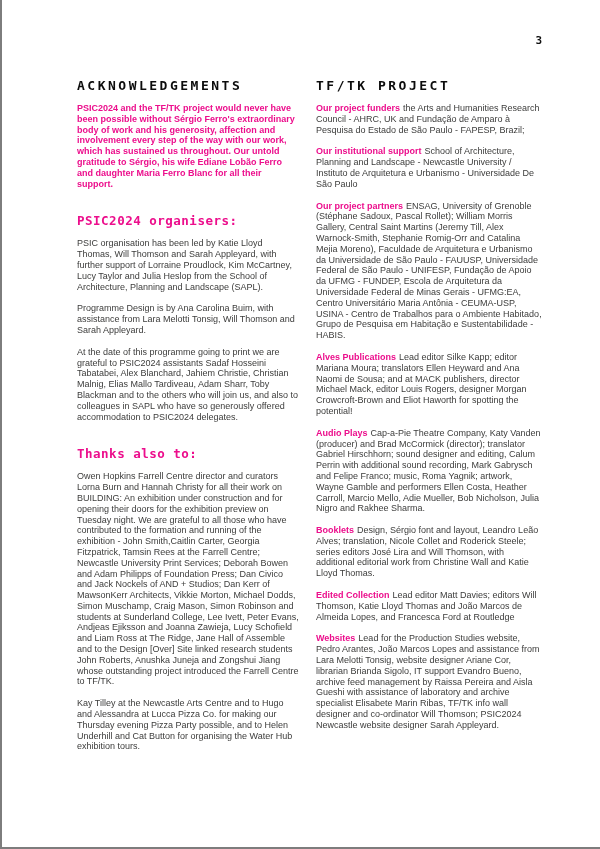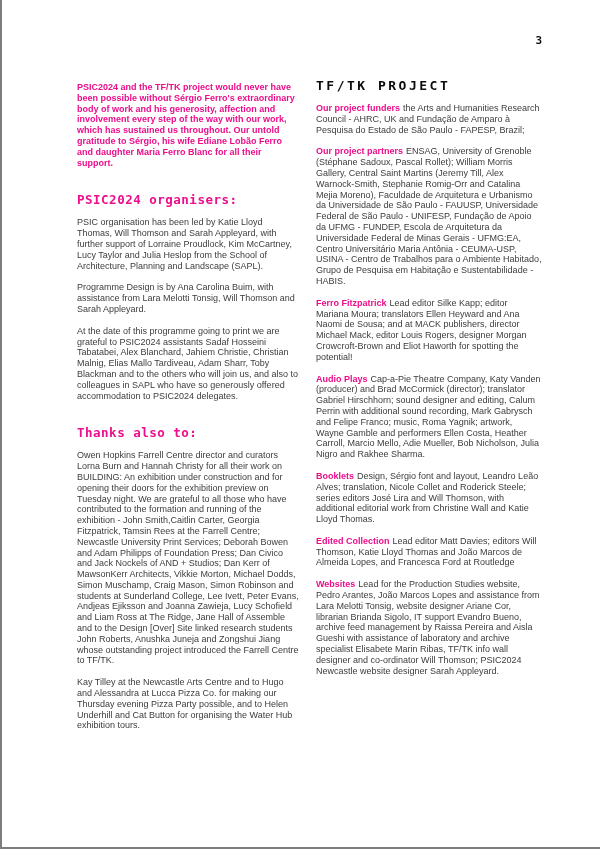--- a/index.html
+++ b/index.html
@@ -80,44 +80,46 @@
 </head>
 <body>
 
 <div class="page">
 
   <div class="page-number">3</div>
 
   <div class="columns">
 
     <div class="col col-left">
+      <h1 class="section-title">ACKNOWLEDGEMENTS</h1>
 
       <p class="intro-highlight">PSIC2024 and the TF/TK project would never have been possible without Sérgio Ferro's extraordinary body of work and his generosity, affection and involvement every step of the way with our work, which has sustained us throughout. Our untold gratitude to Sérgio, his wife Ediane Lobão Ferro and daughter Maria Ferro Blanc for all their support.</p>
 
       <h2 class="sub-heading">PSIC2024 organisers:</h2>
 
       <p class="body-text">PSIC organisation has been led by Katie Lloyd Thomas, Will Thomson and Sarah Appleyard, with further support of Lorraine Proudlock, Kim McCartney, Lucy Taylor and Julia Heslop from the School of Architecture, Planning and Landscape (SAPL).</p>
       <p class="body-text">Programme Design is by Ana Carolina Buim, with assistance from Lara Melotti Tonsig, Will Thomson and Sarah Appleyard.</p>
       <p class="body-text">At the date of this programme going to print we are grateful to PSIC2024 assistants Sadaf Hosseini Tabatabei, Alex Blanchard, Jahiem Christie, Christian Malnig, Elias Mallo Tardiveau, Adam Sharr, Toby Blackman and to the others who will join us, and also to colleagues in SAPL who have so generously offered accommodation to PSIC2024 delegates.</p>
 
       <h2 class="sub-heading">Thanks also to:</h2>
 
       <p class="body-text">Owen Hopkins Farrell Centre director and curators Lorna Burn and Hannah Christy for all their work on BUILDING: An exhibition under construction and for opening their doors for the exhibition preview on Tuesday night. We are grateful to all those who have contributed to the formation and running of the exhibition - John Smith,Caitlin Carter, Georgia Fitzpatrick, Tamsin Rees at the Farrell Centre; Newcastle University Print Services; Deborah Bowen and Adam Philipps of Foundation Press; Dan Civico and Jack Nockels of AND + Studios; Dan Kerr of MawsonKerr Architects, Vikkie Morton, Michael Dodds, Simon Muschamp, Craig Mason, Simon Robinson and students at Sunderland College, Lee Ivett, Peter Evans, Andjeas Ejiksson and Joanna Zawieja, Lucy Schofield and Liam Ross at The Ridge, Jane Hall of Assemble and to the Design [Over] Site linked research students John Roberts, Anushka Juneja and Zongshui Jiang whose outstanding project introduced the Farrell Centre to TF/TK.</p>
       <p class="body-text">Kay Tilley at the Newcastle Arts Centre and to Hugo and Alessandra at Lucca Pizza Co. for making our Thursday evening Pizza Party possible, and to Helen Underhill and Cat Button for organising the Water Hub exhibition tours.</p>
     </div>
 
     <div class="col col-right">
       <h1 class="section-title">TF/TK PROJECT</h1>
 
       <p class="body-text"><span class="lead-in">Our project funders</span><span>the Arts and Humanities Research Council - AHRC, UK and Fundação de Amparo à Pesquisa do Estado de São Paulo - FAPESP, Brazil;</span></p>
 
+      <p class="body-text"><span class="lead-in">Our institutional support</span><span>School of Architecture, Planning and Landscape - Newcastle University / Instituto de Arquitetura e Urbanismo - Universidade De São Paulo</span></p>
 
       <p class="body-text"><span class="lead-in">Our project partners</span><span>ENSAG, University of Grenoble (Stéphane Sadoux, Pascal Rollet); William Morris Gallery, Central Saint Martins (Jeremy Till, Alex Warnock-Smith, Stephanie Romig-Orr and Catalina Mejia Moreno), Faculdade de Arquitetura e Urbanismo da Universidade de São Paulo - FAUUSP, Universidade Federal de São Paulo - UNIFESP, Fundação de Apoio da UFMG - FUNDEP, Escola de Arquitetura da Universidade Federal de Minas Gerais - UFMG:EA, Centro Universitário Maria Antônia - CEUMA-USP, USINA - Centro de Trabalhos para o Ambiente Habitado, Grupo de Pesquisa em Habitação e Sustentabilidade - HABIS.</span></p>
 
-      <p class="body-text"><span class="lead-in">Ferro Fitzpatrick</span><span>Lead editor Silke Kapp; editor Mariana Moura; translators Ellen Heyward and Ana Naomi de Sousa; and at MACK publishers, director Michael Mack, editor Louis Rogers, designer Morgan Crowcroft-Brown and Eliot Haworth for spotting the potential!</span></p>
+      <p class="body-text"><span class="lead-in">Alves Publications</span><span>Lead editor Silke Kapp; editor Mariana Moura; translators Ellen Heyward and Ana Naomi de Sousa; and at MACK publishers, director Michael Mack, editor Louis Rogers, designer Morgan Crowcroft-Brown and Eliot Haworth for spotting the potential!</span></p>
 
       <p class="body-text"><span class="lead-in">Audio Plays</span><span>Cap-a-Pie Theatre Company, Katy Vanden (producer) and Brad McCormick (director); translator Gabriel Hirschhorn; sound designer and editing, Calum Perrin with additional sound recording, Mark Gabrysch and Felipe Franco; music, Roma Yagnik; artwork, Wayne Gamble and performers Ellen Costa, Heather Carroll, Marcio Mello, Adie Mueller, Bob Nicholson, Julia Nigro and Rakhee Sharma.</span></p>
 
       <p class="body-text"><span class="lead-in">Booklets</span><span>Design, Sérgio font and layout, Leandro Leão Alves; translation, Nicole Collet and Roderick Steele; series editors José Lira and Will Thomson, with additional editorial work from Christine Wall and Katie Lloyd Thomas.</span></p>
 
       <p class="body-text"><span class="lead-in">Edited Collection</span><span>Lead editor Matt Davies; editors Will Thomson, Katie Lloyd Thomas and João Marcos de Almeida Lopes, and Francesca Ford at Routledge</span></p>
 
       <p class="body-text"><span class="lead-in">Websites</span><span>Lead for the Production Studies website, Pedro Arantes, João Marcos Lopes and assistance from Lara Melotti Tonsig, website designer Ariane Cor, librarian Brianda Sigolo, IT support Evandro Bueno, archive feed management by Raissa Pereira and Aisla Gueshi with assistance of laboratory and archive specialist Elisabete Marin Ribas, TF/TK info wall designer and co-ordinator Will Thomson; PSIC2024 Newcastle website designer Sarah Appleyard.</span></p>
 
     </div>

